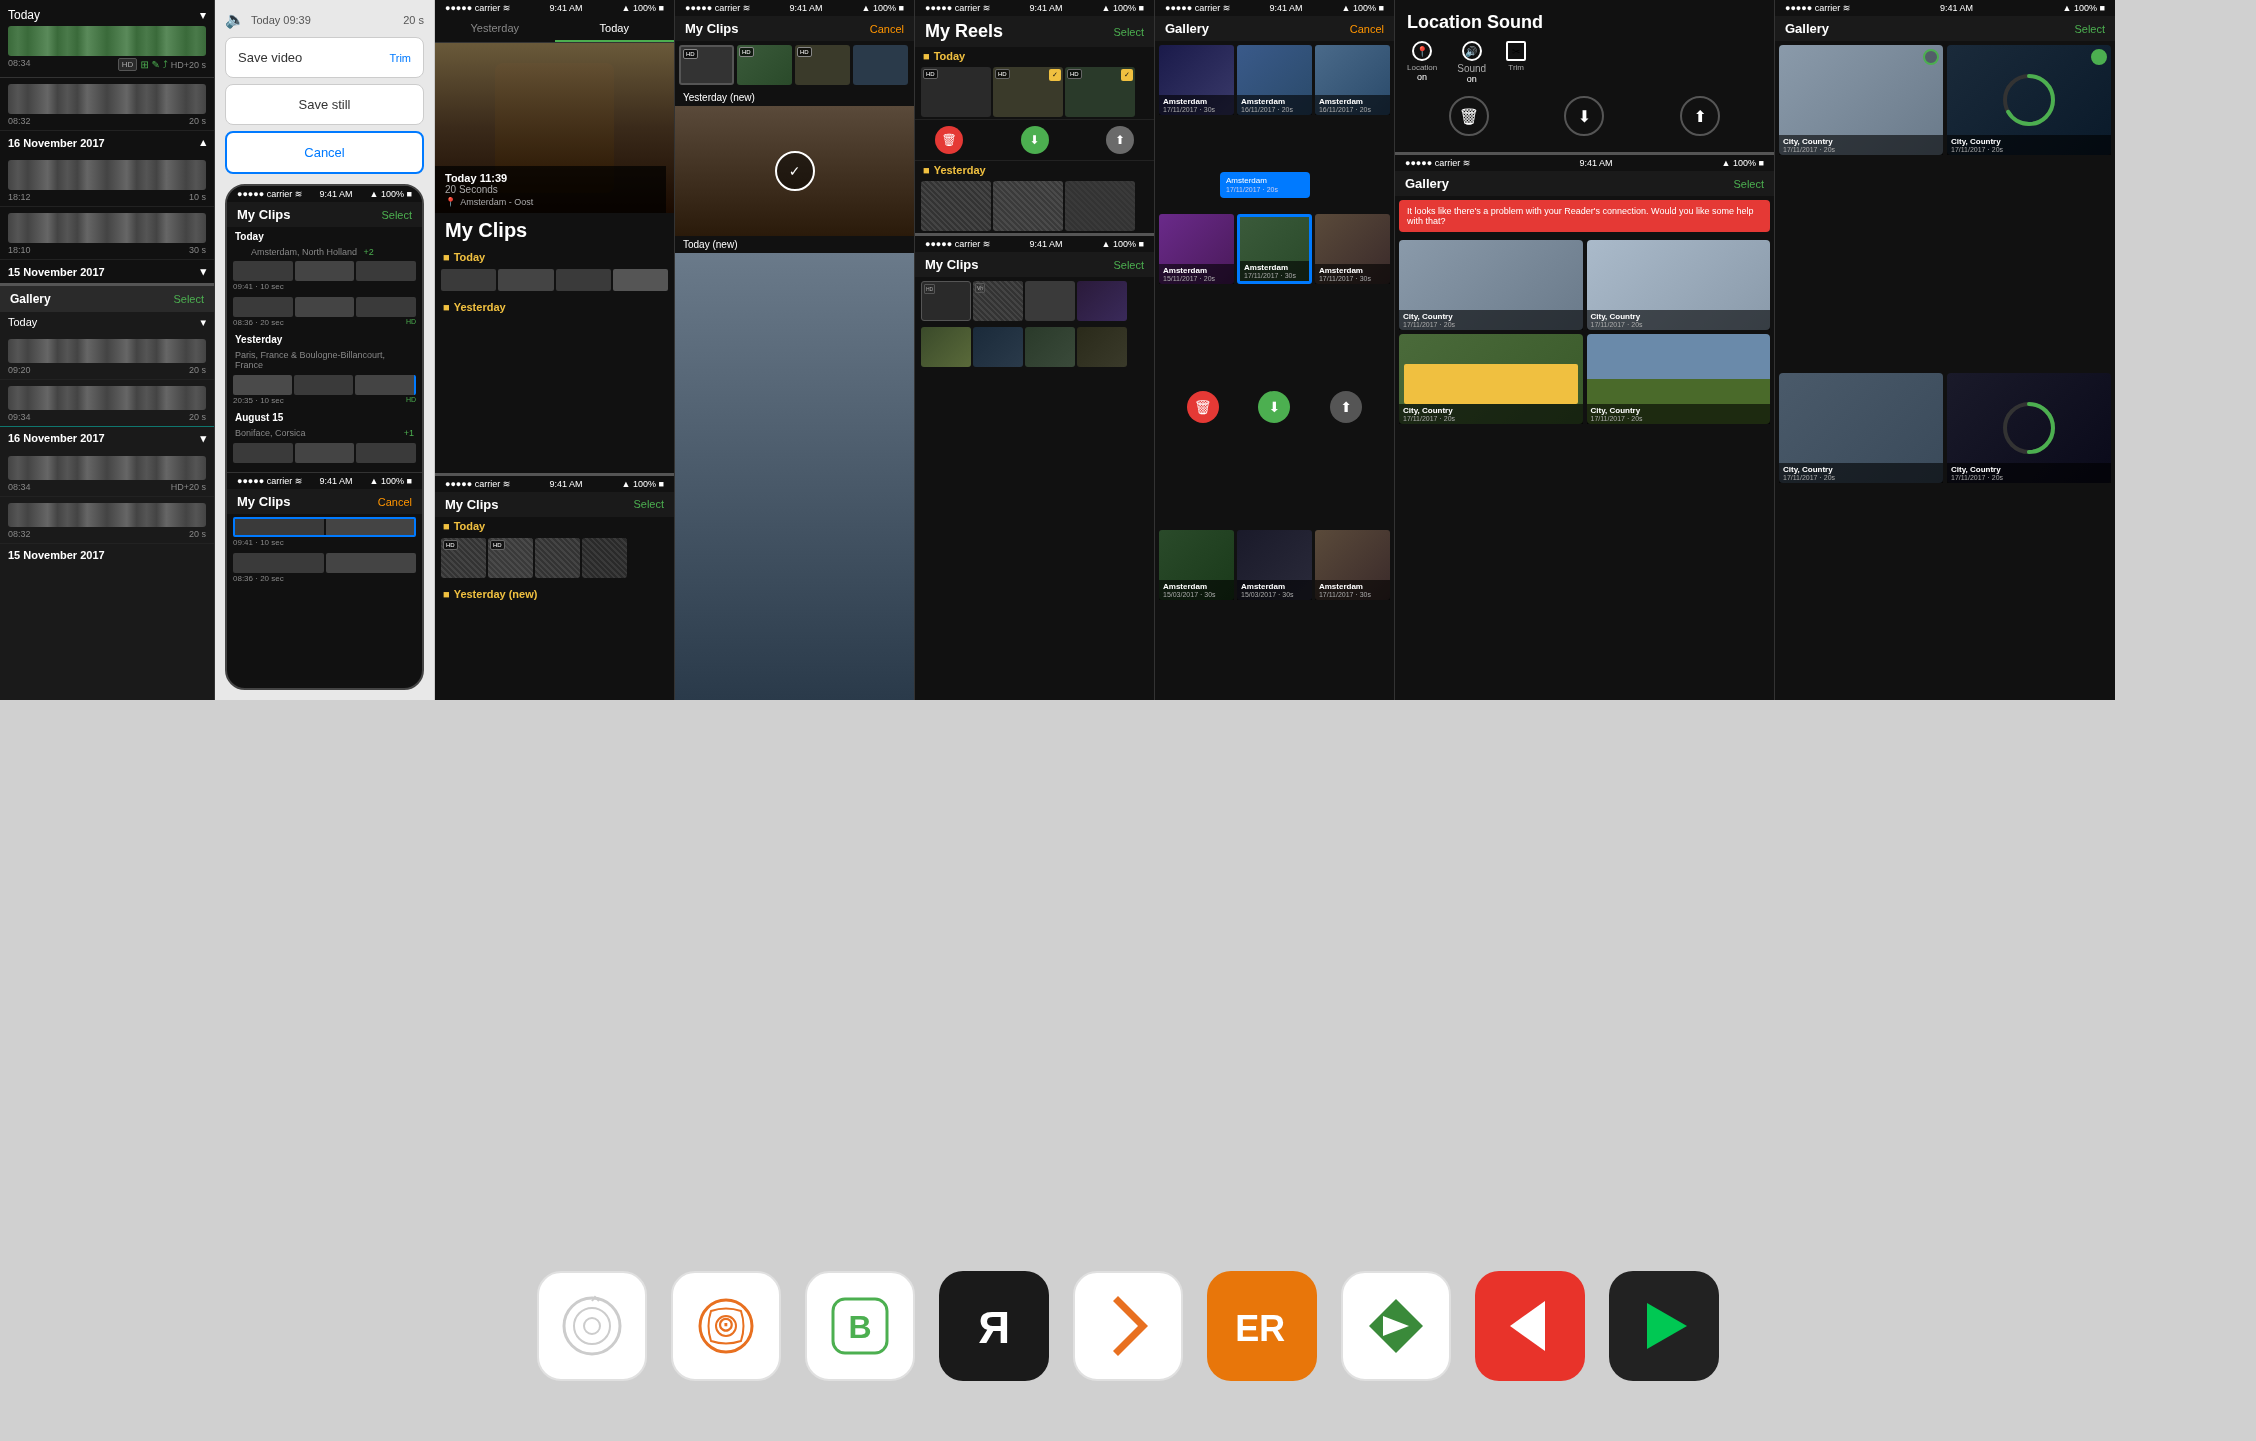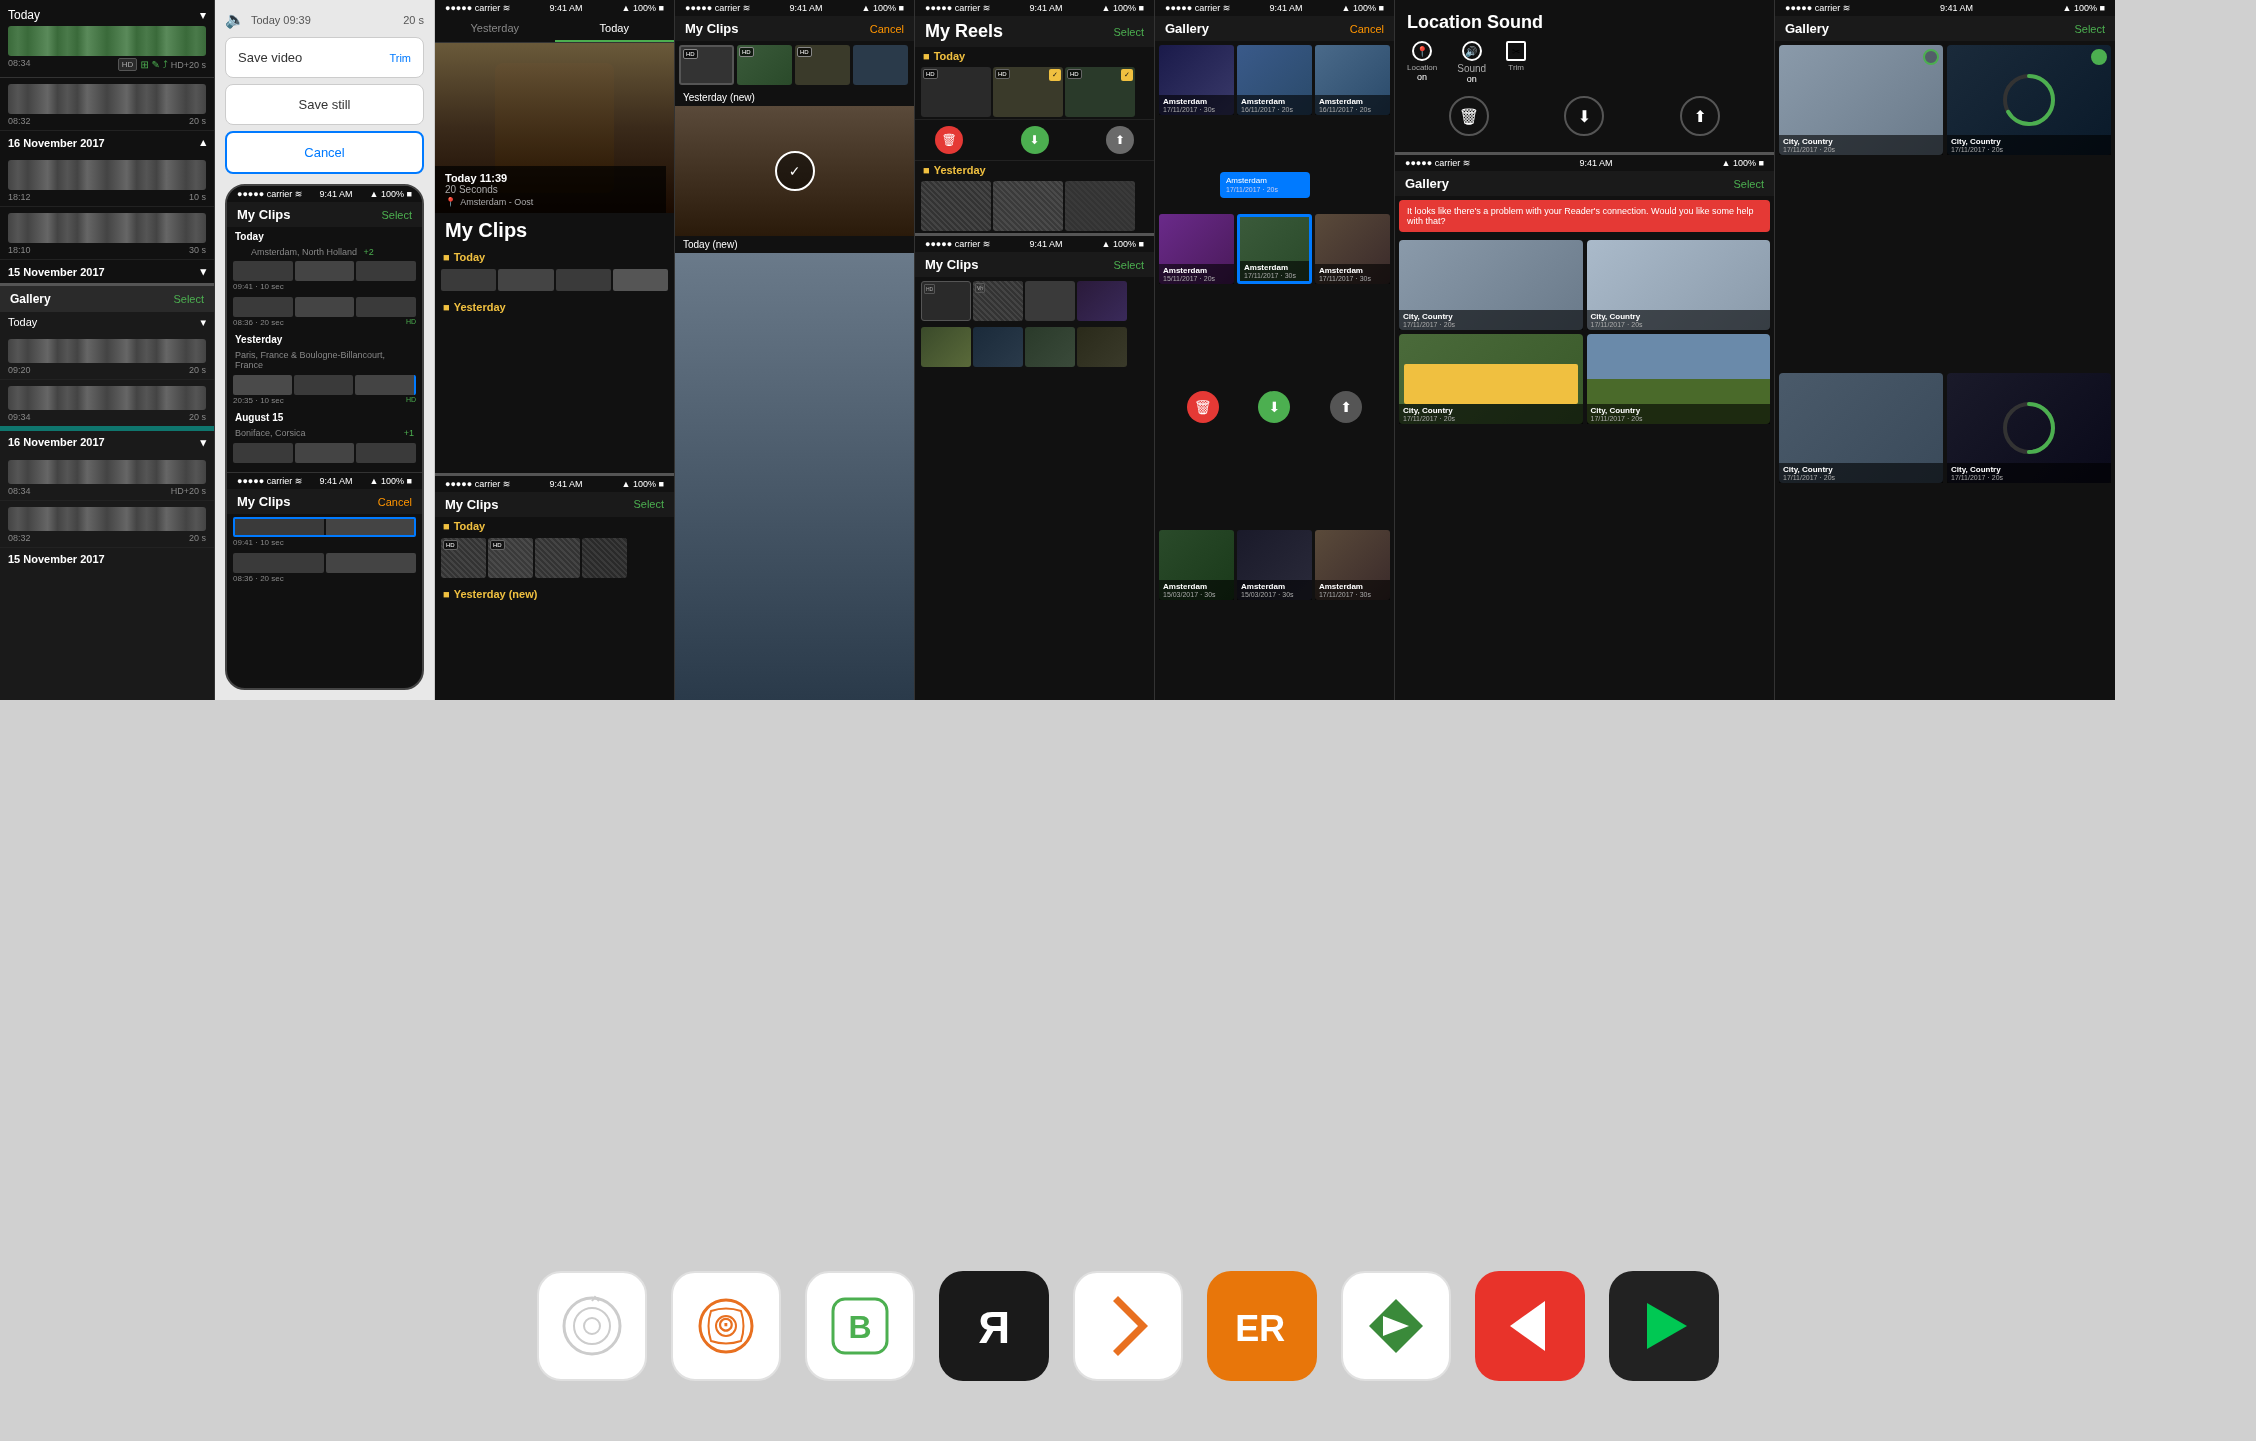--- a/index.html
+++ b/index.html
@@ -197,21 +197,21 @@
       </div>
 
       <div style="padding:4px 8px;border-bottom:1px solid #222;">
         <div class="waveform" style="height:24px;"></div>
         <div style="display:flex;justify-content:space-between;color:#888;font-size:9px;margin-top:1px;">
           <span>09:20</span>
           <span>20 s</span>
         </div>
       </div>
 
-      <div style="padding:4px 8px;border-bottom:5px solid #0f766e;">
+      <div style="padding:4px 8px;border-bottom:1px solid #0f766e;">
         <div class="waveform" style="height:24px;"></div>
         <div style="display:flex;justify-content:space-between;color:#888;font-size:9px;margin-top:1px;">
           <span>09:34</span>
           <span>20 s</span>
         </div>
       </div>
 
       <div style="color:#fff;font-size:11px;padding:5px 8px;font-weight:600;display:flex;justify-content:space-between;">
         <span>16 November 2017</span>
         <span>▾</span>

